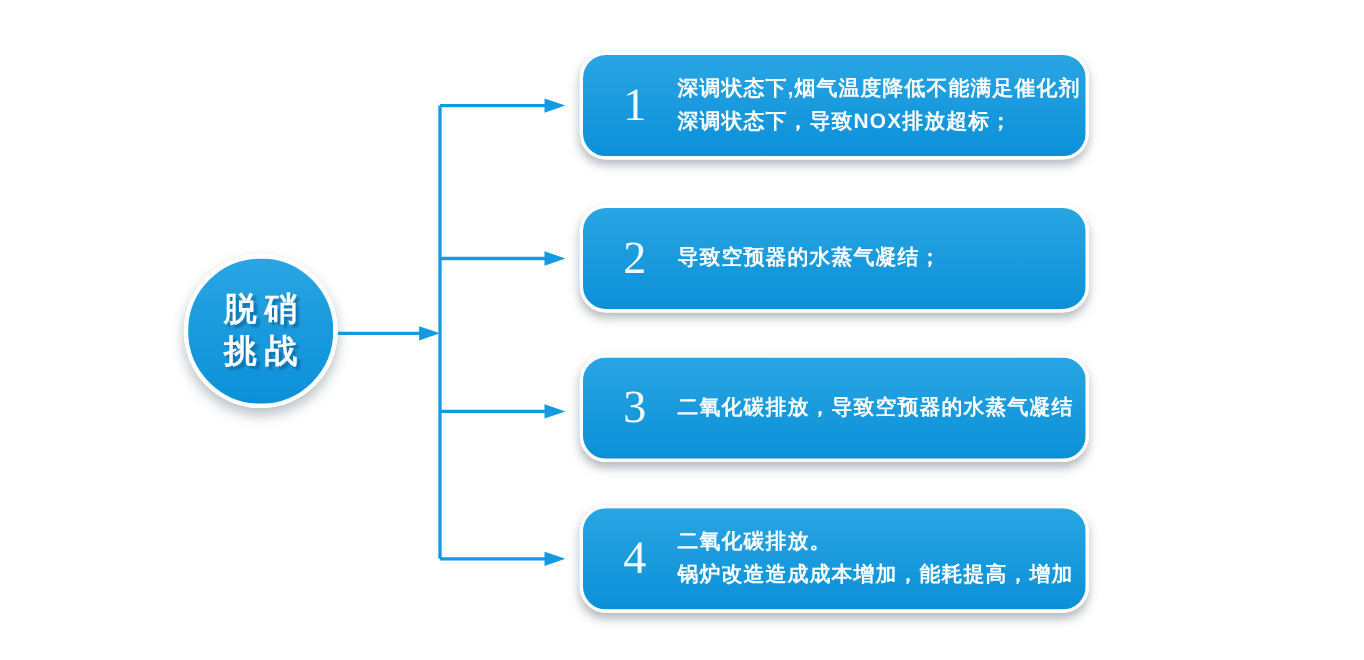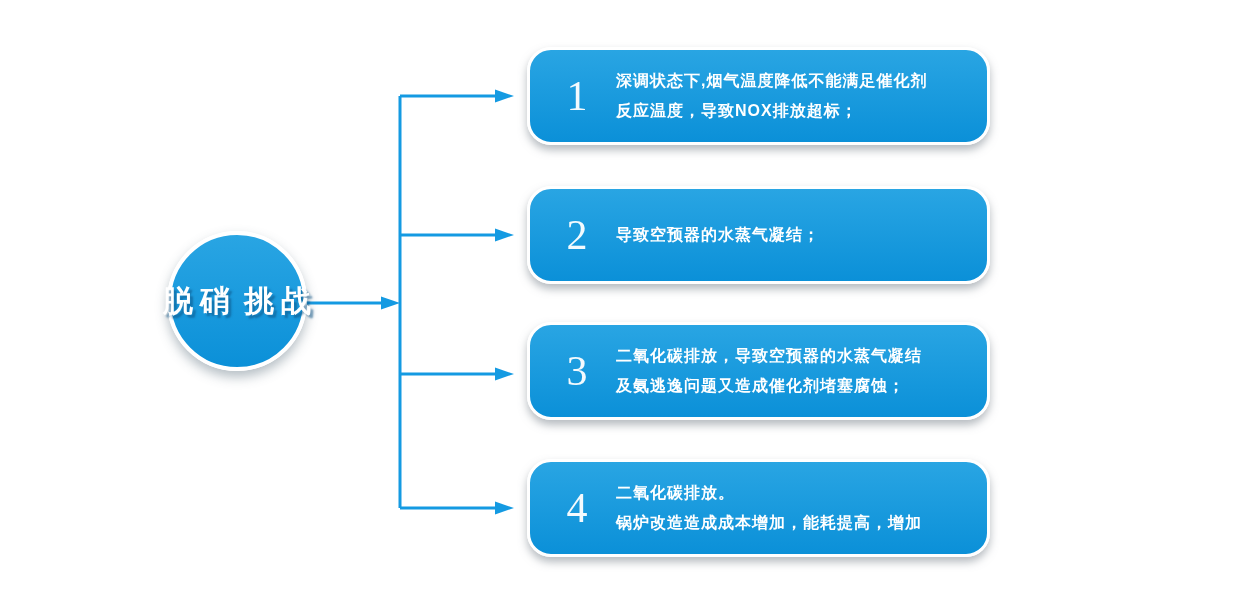--- a/index.html
+++ b/index.html
@@ -8,21 +8,21 @@
     position:relative;width:1240px;height:600px;background:#ffffff;
     overflow:hidden;margin:0 auto;
   }
   
   .circle{
     position:absolute;left:167px;top:231px;width:140px;height:140px;
     box-sizing:border-box;border-radius:50%;
     border:4px solid #ffffff;
     background:linear-gradient(180deg,var(--grad-top) 0%,var(--grad-bottom) 100%);
     box-shadow:0 6px 12px rgba(90,110,125,0.45);
-    display:flex;flex-direction:row;align-items:center;justify-content:center;
+    display:flex;flex-direction:column;align-items:center;justify-content:center;
   }
   .circle .line{
     color:#ffffff;font-size:30px;font-weight:bold;line-height:38px;
     letter-spacing:7px;text-indent:7px;
     text-shadow:3px 3px 2px rgba(13,82,131,0.55);
     white-space:nowrap;
   }
   
   .connectors{position:absolute;left:0;top:0;width:1240px;height:600px;}
   
@@ -35,21 +35,21 @@
     display:flex;align-items:center;
     padding-left:24px;padding-right:12px;
   }
   .cbox .num{
     width:46px;flex:0 0 46px;text-align:center;
     font-family:"Liberation Serif","DejaVu Serif",serif;
     font-size:42px;font-weight:normal;color:rgba(255,255,255,0.95);
     line-height:1;
   }
   .cbox .txt{
-    margin-left:16px;color:#ffffff;font-size:16px;font-weight:bold;
+    margin-left:16px;color:#ffffff;font-size:19px;font-weight:bold;
     line-height:30px;letter-spacing:1px;
   }
   .cbox .txt .tline{display:block;white-space:nowrap;}
   .cbox .txt .tline:empty{display:none;}
 </style>
 </head>
 <body style="background: rgb(255, 255, 255);">
 
 <div class="canvas">
 
@@ -76,37 +76,36 @@
 
   <div class="circle">
     <span class="line">脱硝</span>
     <span class="line">挑战</span>
   </div>
 
   <div class="cbox" style="top:47px;">
     <div class="num">1</div>
     <div class="txt">
       <span class="tline">深调状态下,烟气温度降低不能满足催化剂</span>
-      <span class="tline">反应温度，导致NOX排放超标；</span>
+      <span class="tline">深调状态下，导致NOX排放超标；</span>
     </div>
   </div>
 
   <div class="cbox" style="top:186px;">
     <div class="num">2</div>
     <div class="txt">
       <span class="tline">导致空预器的水蒸气凝结；</span>
 
     </div>
   </div>
 
   <div class="cbox" style="top:322px;">
     <div class="num">3</div>
     <div class="txt">
       <span class="tline">二氧化碳排放，导致空预器的水蒸气凝结</span>
-      <span class="tline">及氨逃逸问题又造成催化剂堵塞腐蚀；</span>
     </div>
   </div>
 
   <div class="cbox" style="top:459px;">
     <div class="num">4</div>
     <div class="txt">
       <span class="tline">二氧化碳排放。</span>
       <span class="tline">锅炉改造造成成本增加，能耗提高，增加</span>
     </div>
   </div>

